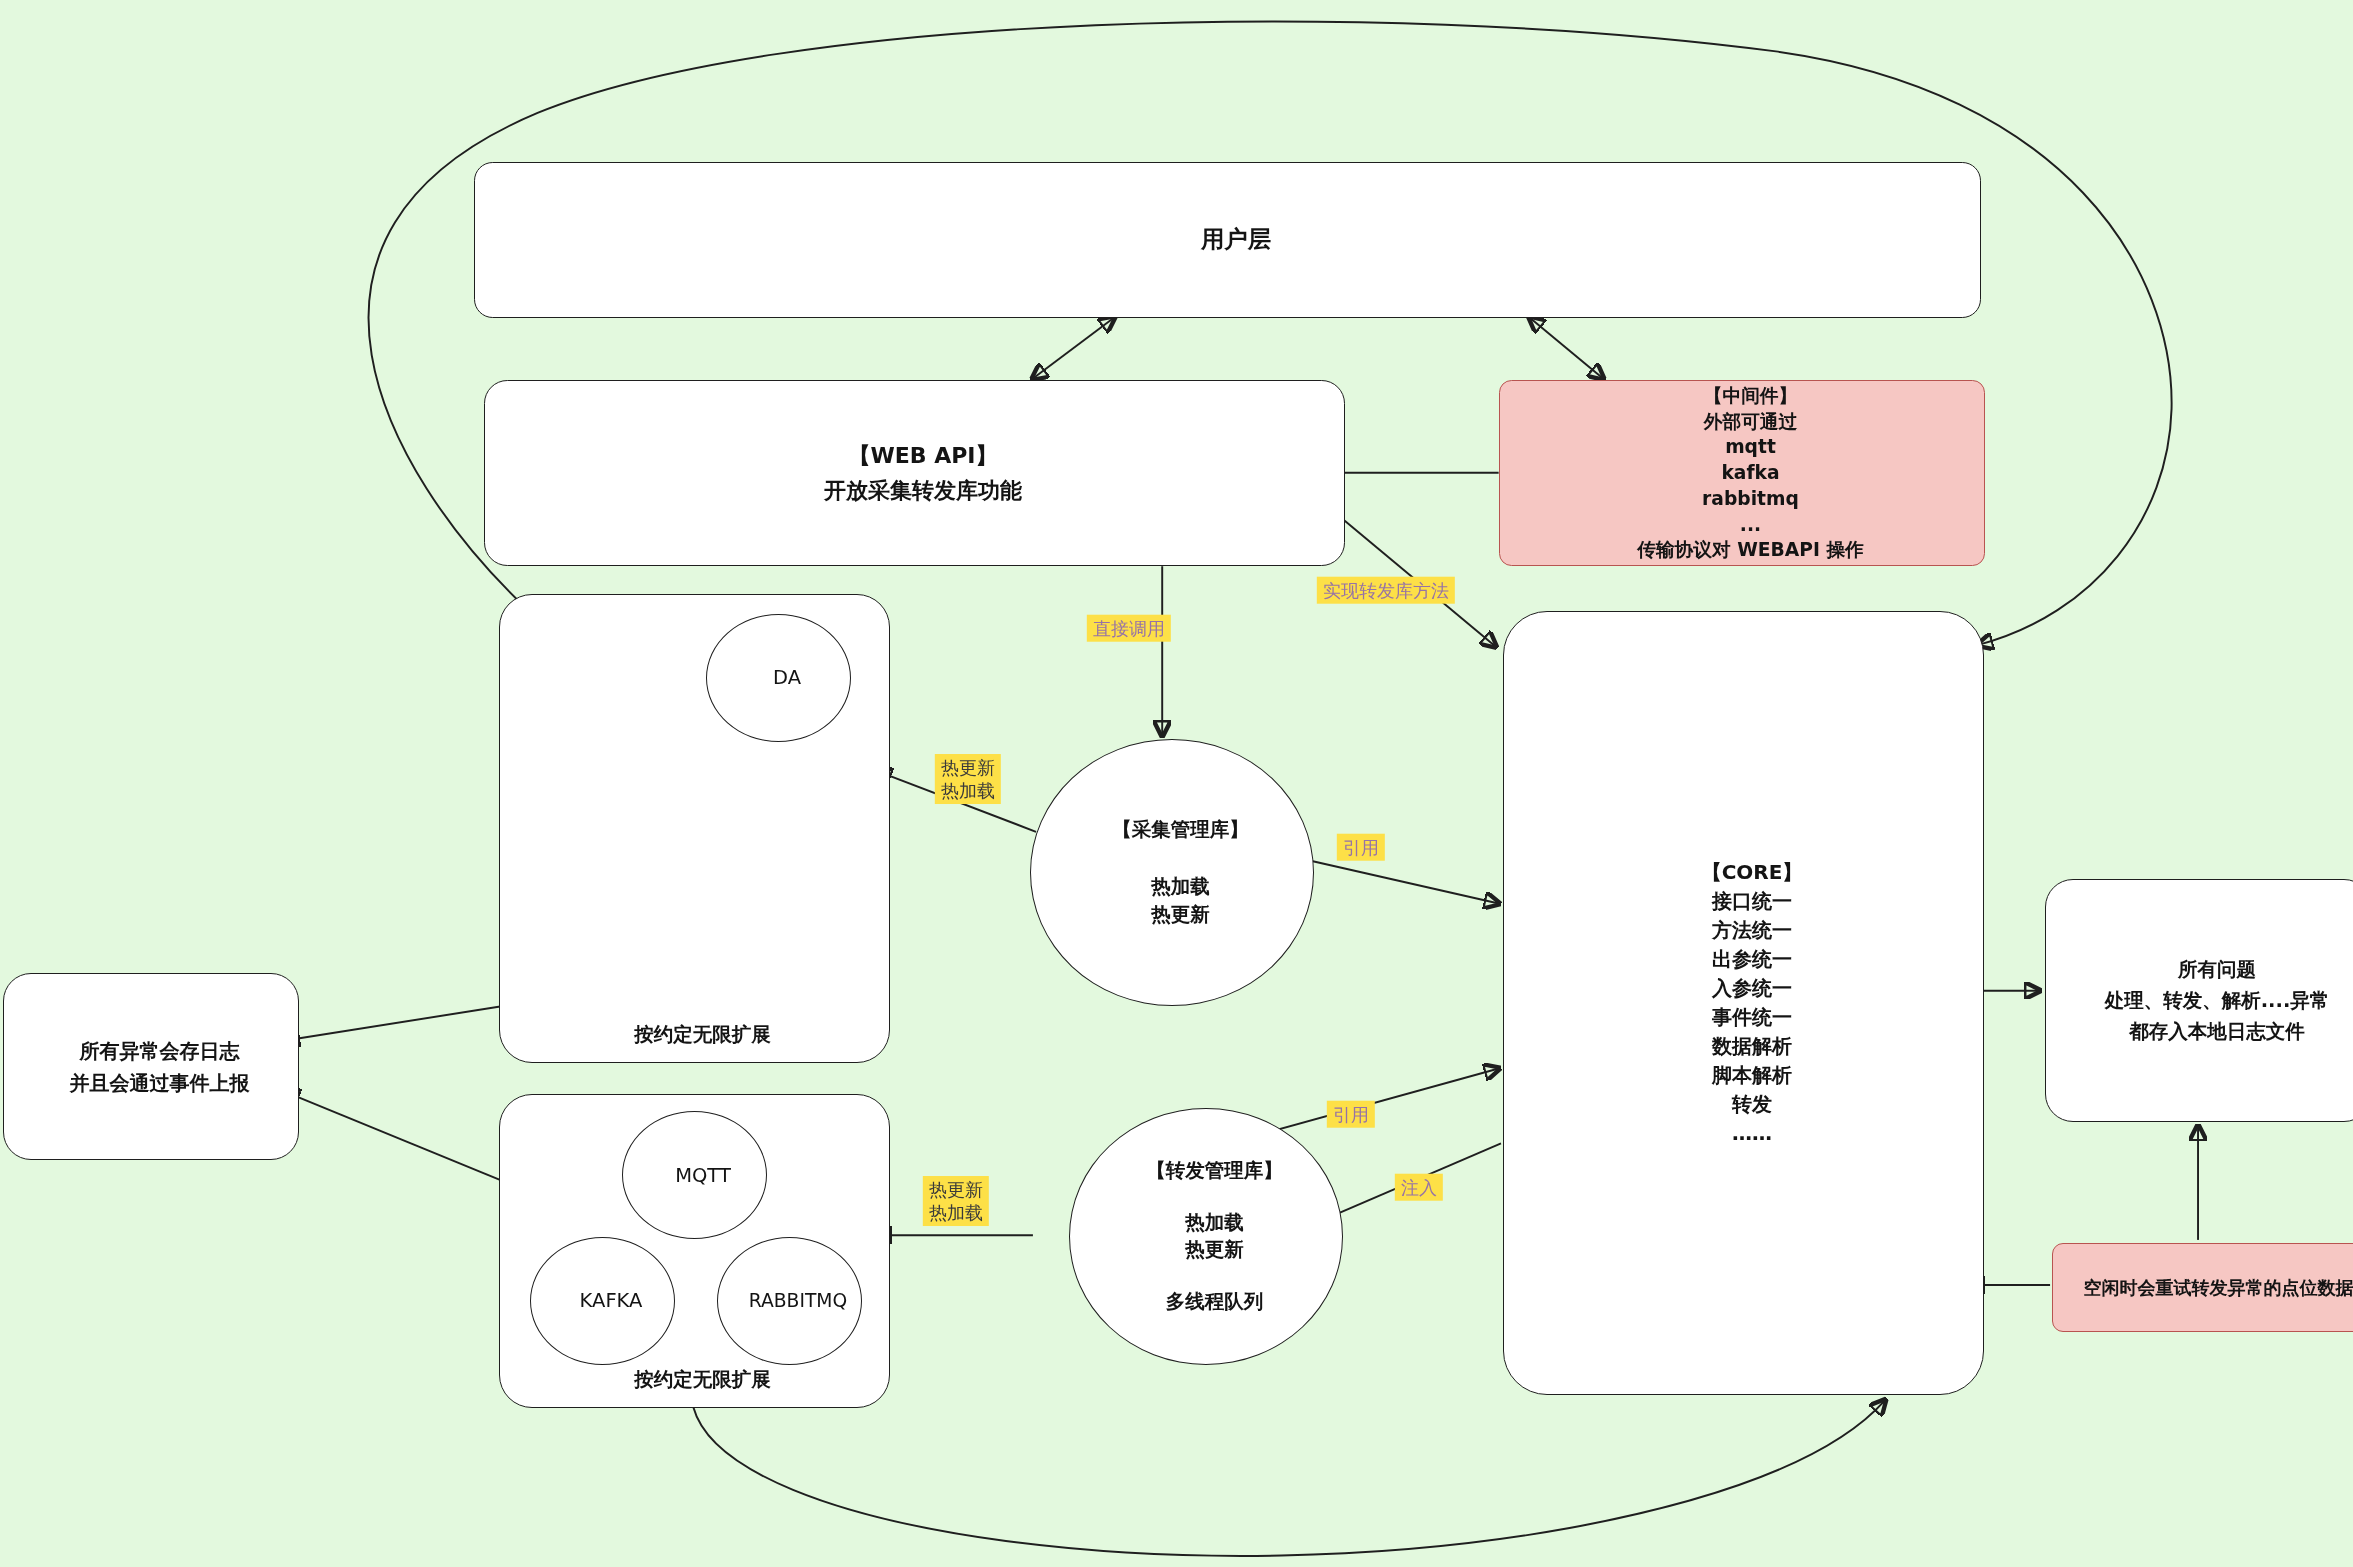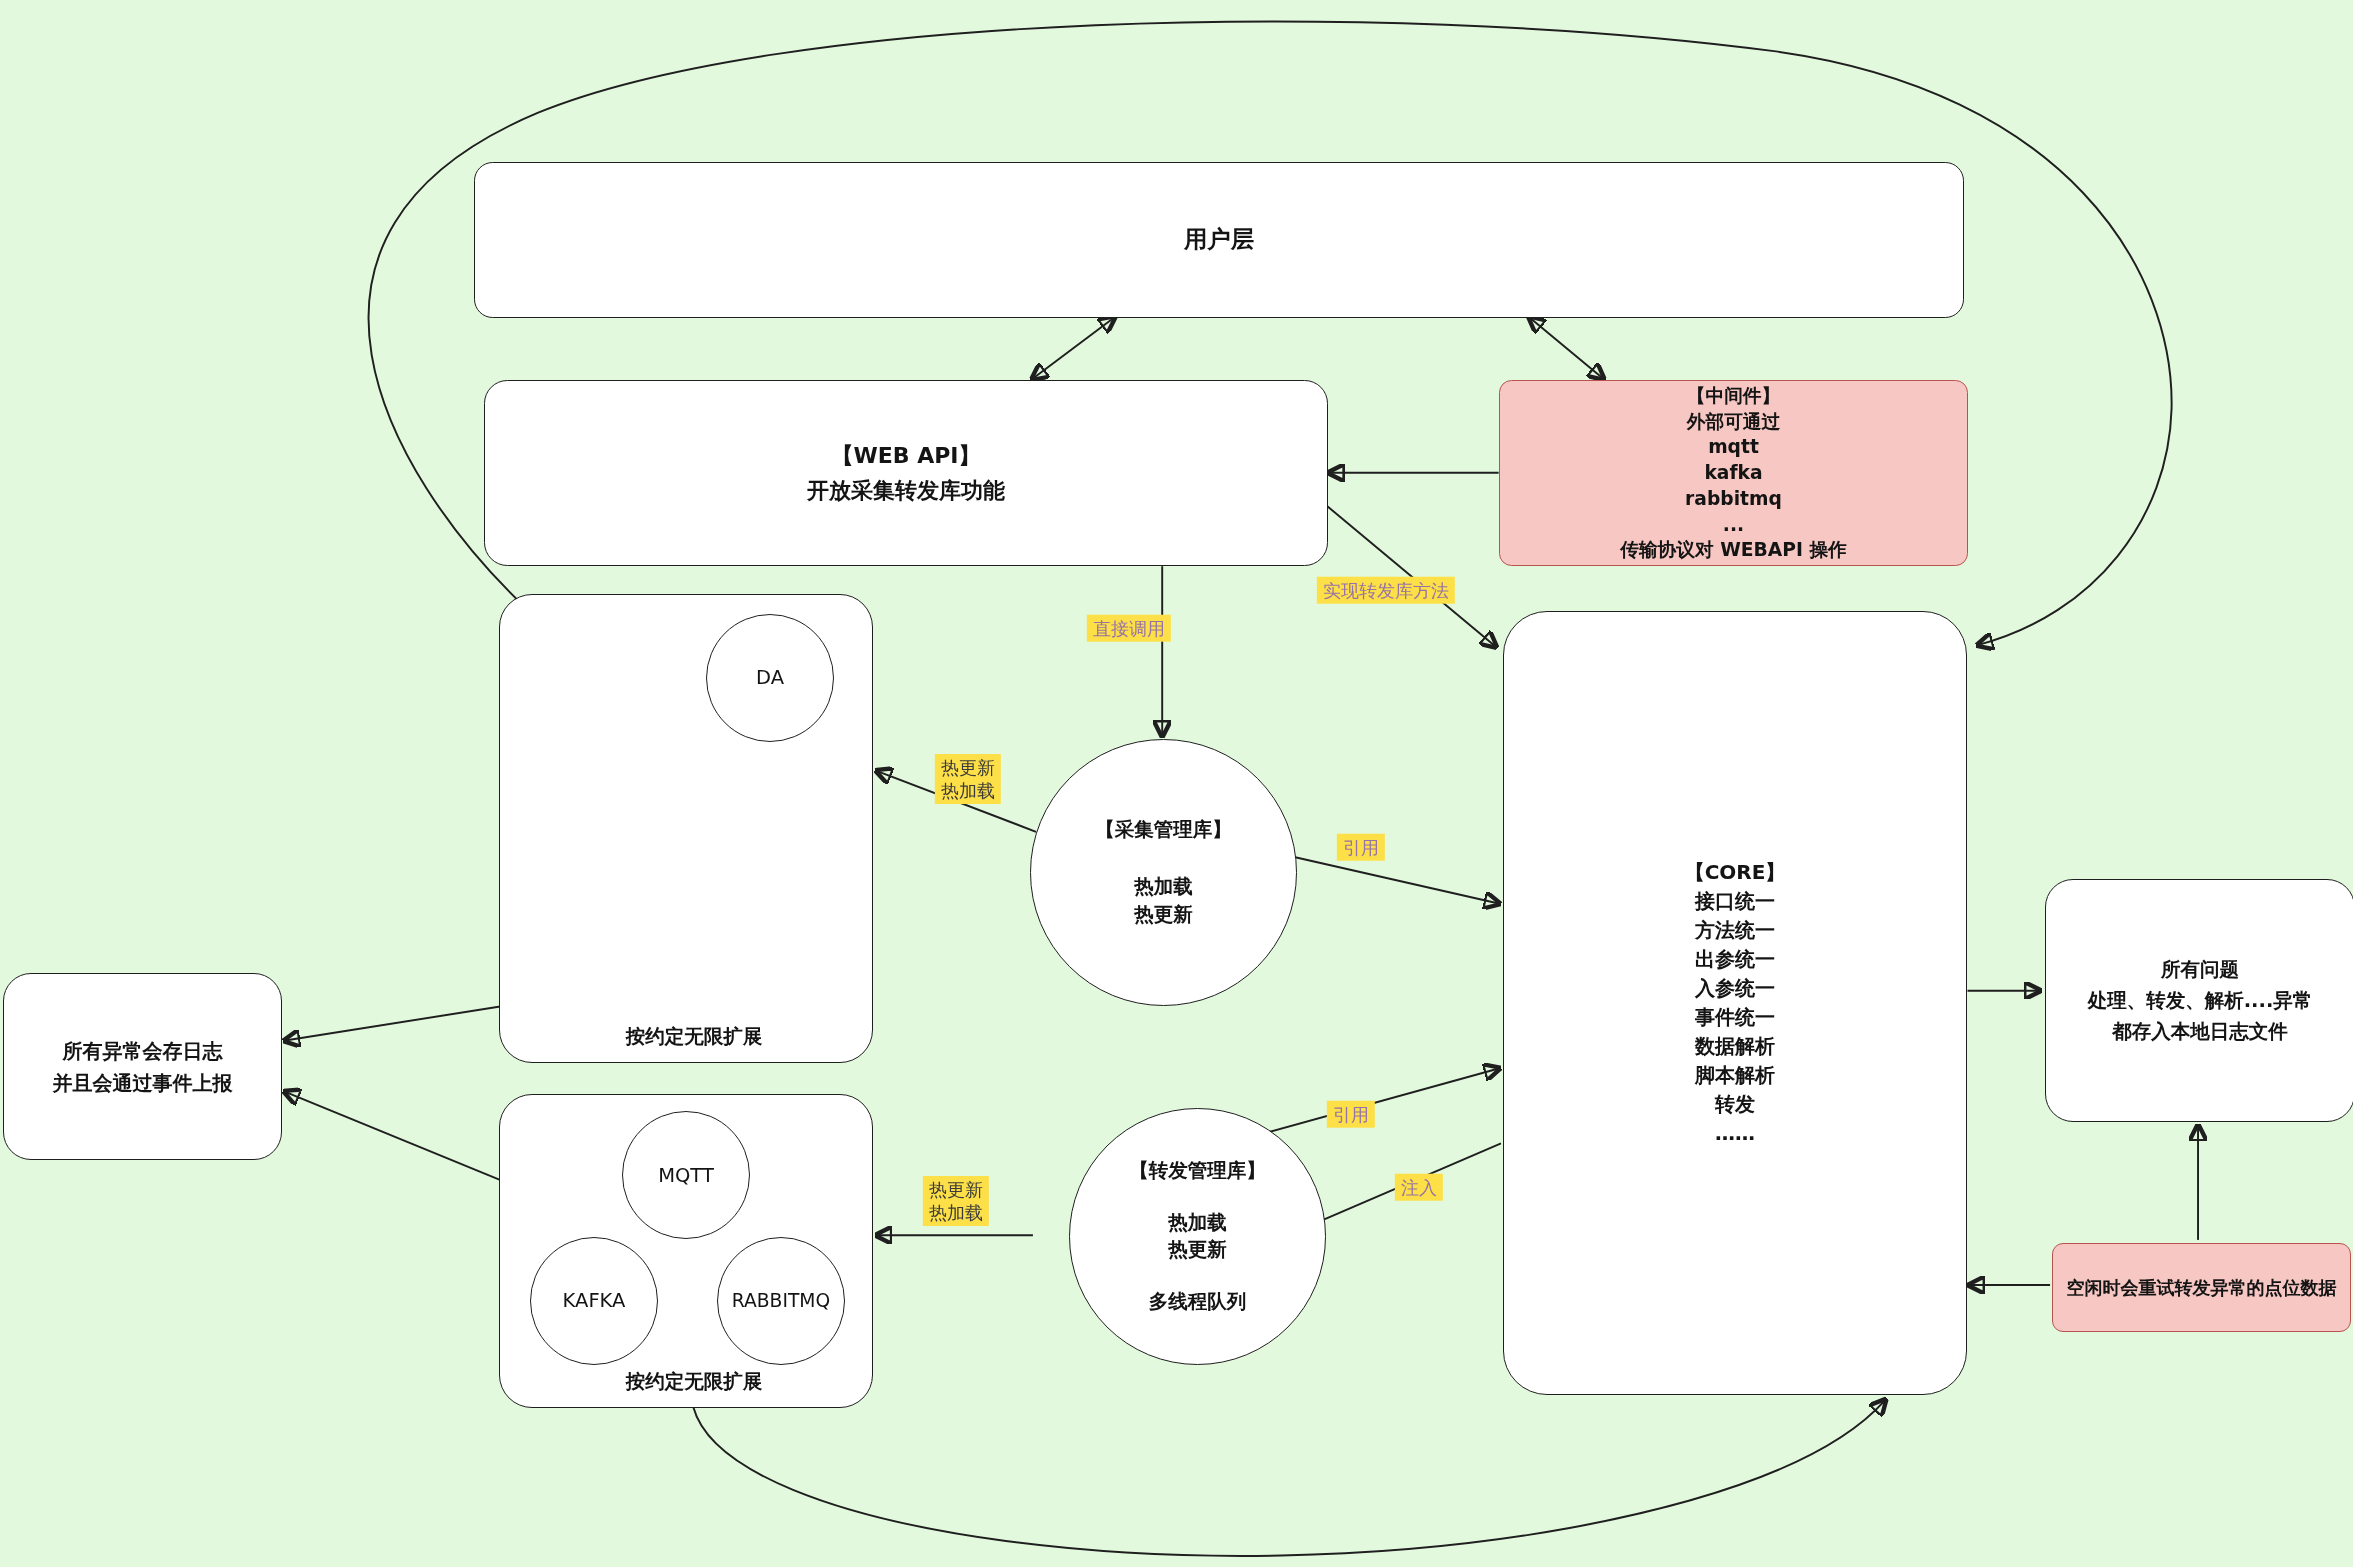--- a/index.html
+++ b/index.html
@@ -6,29 +6,29 @@
   body{
     width:2354px;height:1567px;position:relative;overflow:hidden;
     background:#e3f9de;color:#141414;
     font-family:"DejaVu Sans","Liberation Sans",sans-serif;
   }
   .edges{position:absolute;left:0;top:0;z-index:1}
   .edges path{fill:none;stroke:#1f1f1f;stroke-width:2.5px}
   .node{
     position:absolute;z-index:2;background:#fff;border:1.9px solid #1f1f1f;
     display:flex;align-items:center;justify-content:center;
-    text-align:center;white-space:pre-line;line-height:1.5;
+    text-align:center;white-space:pre-line;line-height:1.5;padding-left:17px;
   }
   .group{display:block}
   .circle{border-radius:50%}
   .pink{background:#f6c7c3;border-color:#b85450}
   .bold{font-weight:700}
   .caption{
     position:absolute;left:16px;right:0;bottom:11px;z-index:3;
-    text-align:center;font-weight:700;font-size:19.5px;
+    text-align:center;font-weight:700;font-size:19.5px;font-family:Liberation Mono, monospace;
   }
   .edge-label{
     position:absolute;z-index:3;transform:translate(-50%,-50%);
     text-align:center;white-space:pre-line;font-size:18px;line-height:1.3;
     background:#fde047;padding:1.6px 6.2px;
   }
   .purple{color:#9673a6}
   .gray{color:#3a3a3a}
 </style>
 </head>

